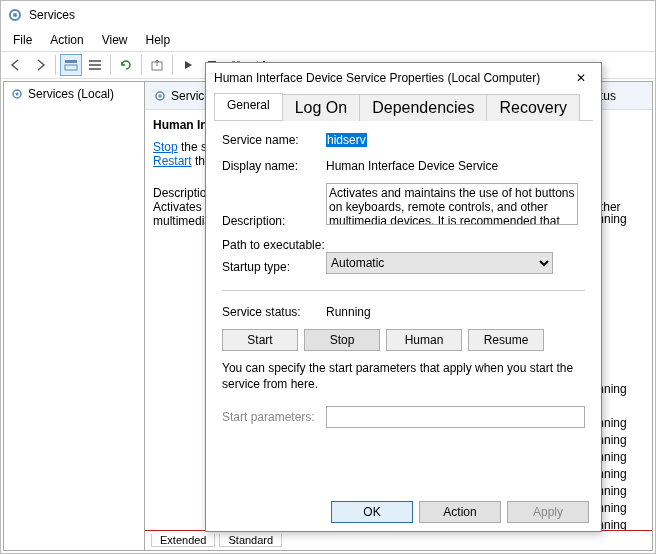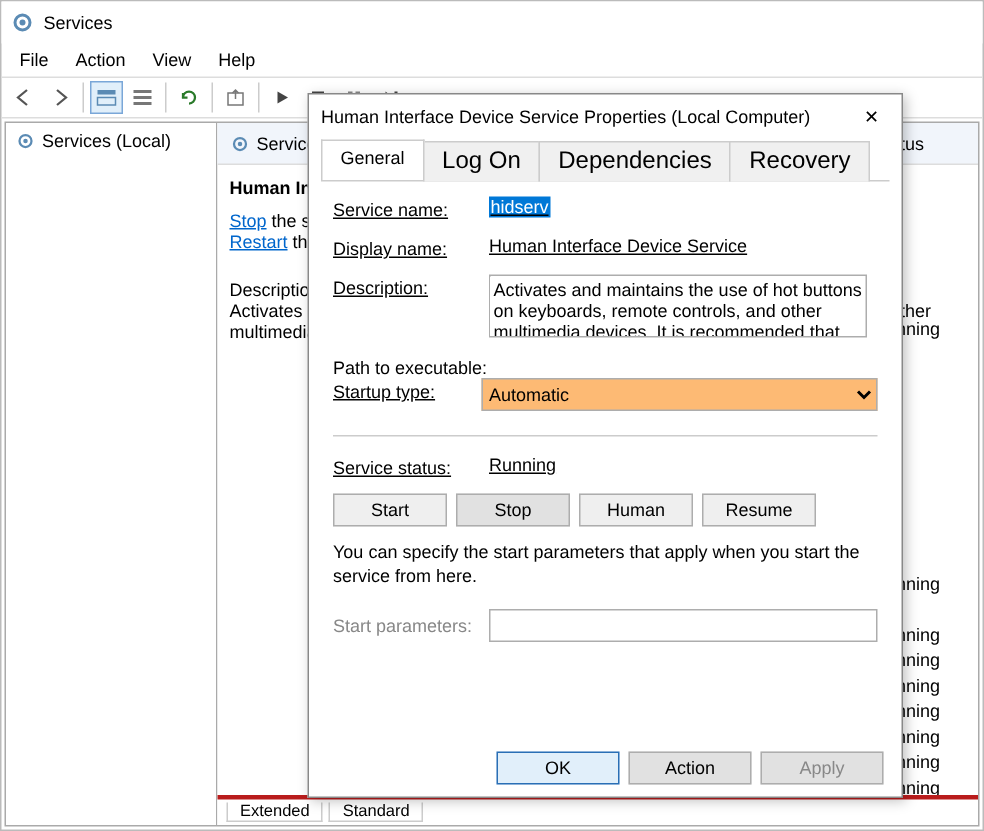--- a/index.html
+++ b/index.html
@@ -24,41 +24,41 @@
 .detail-header { height: 28px; border-bottom: 1px solid #ddd; background: #f1f5fb; display: flex; align-items: center; padding: 0 8px; }
 .gear-ic { width: 14px; height: 14px; margin-right: 4px; }
 .detail-body { padding: 8px; }
 .detail-body h3 { margin: 0 0 8px 0; font-size: 12px; font-weight: bold; }
 .link { color: #0066cc; text-decoration: underline; }
 .desc-title { margin-top: 18px; }
 .status-col { position: absolute; right: 6px; top: 0; bottom: 0; width: 64px; }
 .status-head { height: 28px; background: #f1f5fb; border-bottom: 1px solid #ddd; display:flex; align-items:center; }
 .status-row { height: 17px; display: flex; align-items: center; font-size: 12px; }
 .status-row.running { }
-.footer-tabs { position: absolute; bottom: 0; left: 0; right: 0; height: 20px; border-top: 3px solid #b91c1c; display: flex; align-items: center; gap: 4px; padding-left: 6px; background: #fff; }
+.footer-tabs { position: absolute; bottom: 0; left: 0; right: 0; height: 20px; border-top: 1px solid #b91c1c; display: flex; align-items: center; gap: 4px; padding-left: 6px; background: #fff; }
 .ftab { border: 1px solid #ccc; border-top: none; padding: 0 8px; font-size: 11px; }
 
 
 .dialog { position: absolute; left: 205px; top: 62px; width: 397px; height: 470px; background: #fff; border: 1px solid #888; box-shadow: 2px 2px 8px rgba(0,0,0,0.25); }
 .dlg-title { height: 30px; display: flex; align-items: center; padding: 0 8px; }
 .dlg-title .t { flex: 1; font-size: 12px; }
 .close { width: 24px; height: 24px; display: flex; align-items: center; justify-content: center; font-size: 14px; }
 .tabs { display: flex; border-bottom: 1px solid #ccc; margin: 0 8px; }
 .tab { padding: 4px 12px; border: 1px solid #ccc; border-bottom: none; background: #fff; margin-right: -1px; position: relative; }
 .tab.inactive { background: #f0f0f0; top: 1px; font-size: 16px; }
 .tab.active { background: #fff; z-index: 2; }
 .form { padding: 10px 16px 0 16px; font-size: 12px; }
-.row { display: flex; align-items: flex-start; margin-bottom: 10px; text-decoration: underline; }
+.row { display: flex; align-items: flex-end; margin-bottom: 10px; }
 .row .lbl { width: 104px; padding-top: 2px; }
 .row .val { flex: 1; }
 .highlight { background: #0078d7; color: #fff; padding: 0 1px; }
 textarea.descbox { width: 252px; height: 42px; resize: none; font-family: inherit; font-size: 12px; border: 1px solid #adadad; padding: 2px; overflow-y: scroll; }
 .path-label { margin-top: 4px; }
 .path-val { margin-bottom: 10px; word-break: break-all; }
-select { width: 264px; height: 22px; border: 1px solid #adadad; background: #fdba74; font-size: 12px; }
+select { width: 227px; height: 22px; border: 1px solid #adadad; background: #e5e5e5; font-size: 12px; }
 hr { border: none; border-top: 1px solid #ccc; margin: 16px 0 12px 0; }
 .btn-row { display: flex; gap: 6px; margin-bottom: 10px; }
 .btn { width: 76px; height: 22px; border: 1px solid #adadad; background: #e1e1e1; display: flex; align-items: center; justify-content: center; }
 .btn.disabled { color: #000000; background: #efefef; }
 .note { margin: 6px 0 14px 0; line-height: 1.3; }
 .param-row { display: flex; align-items: center; margin-bottom: 8px; }
 .param-row .plbl { width: 104px; color: #888; }
 .param-row input { flex: 1; height: 22px; border: 1px solid #adadad; padding: 0 4px; }
 .bottom { position: absolute; bottom: 8px; right: 12px; display: flex; gap: 6px; }
 .bottom .btn { width: 82px; }

